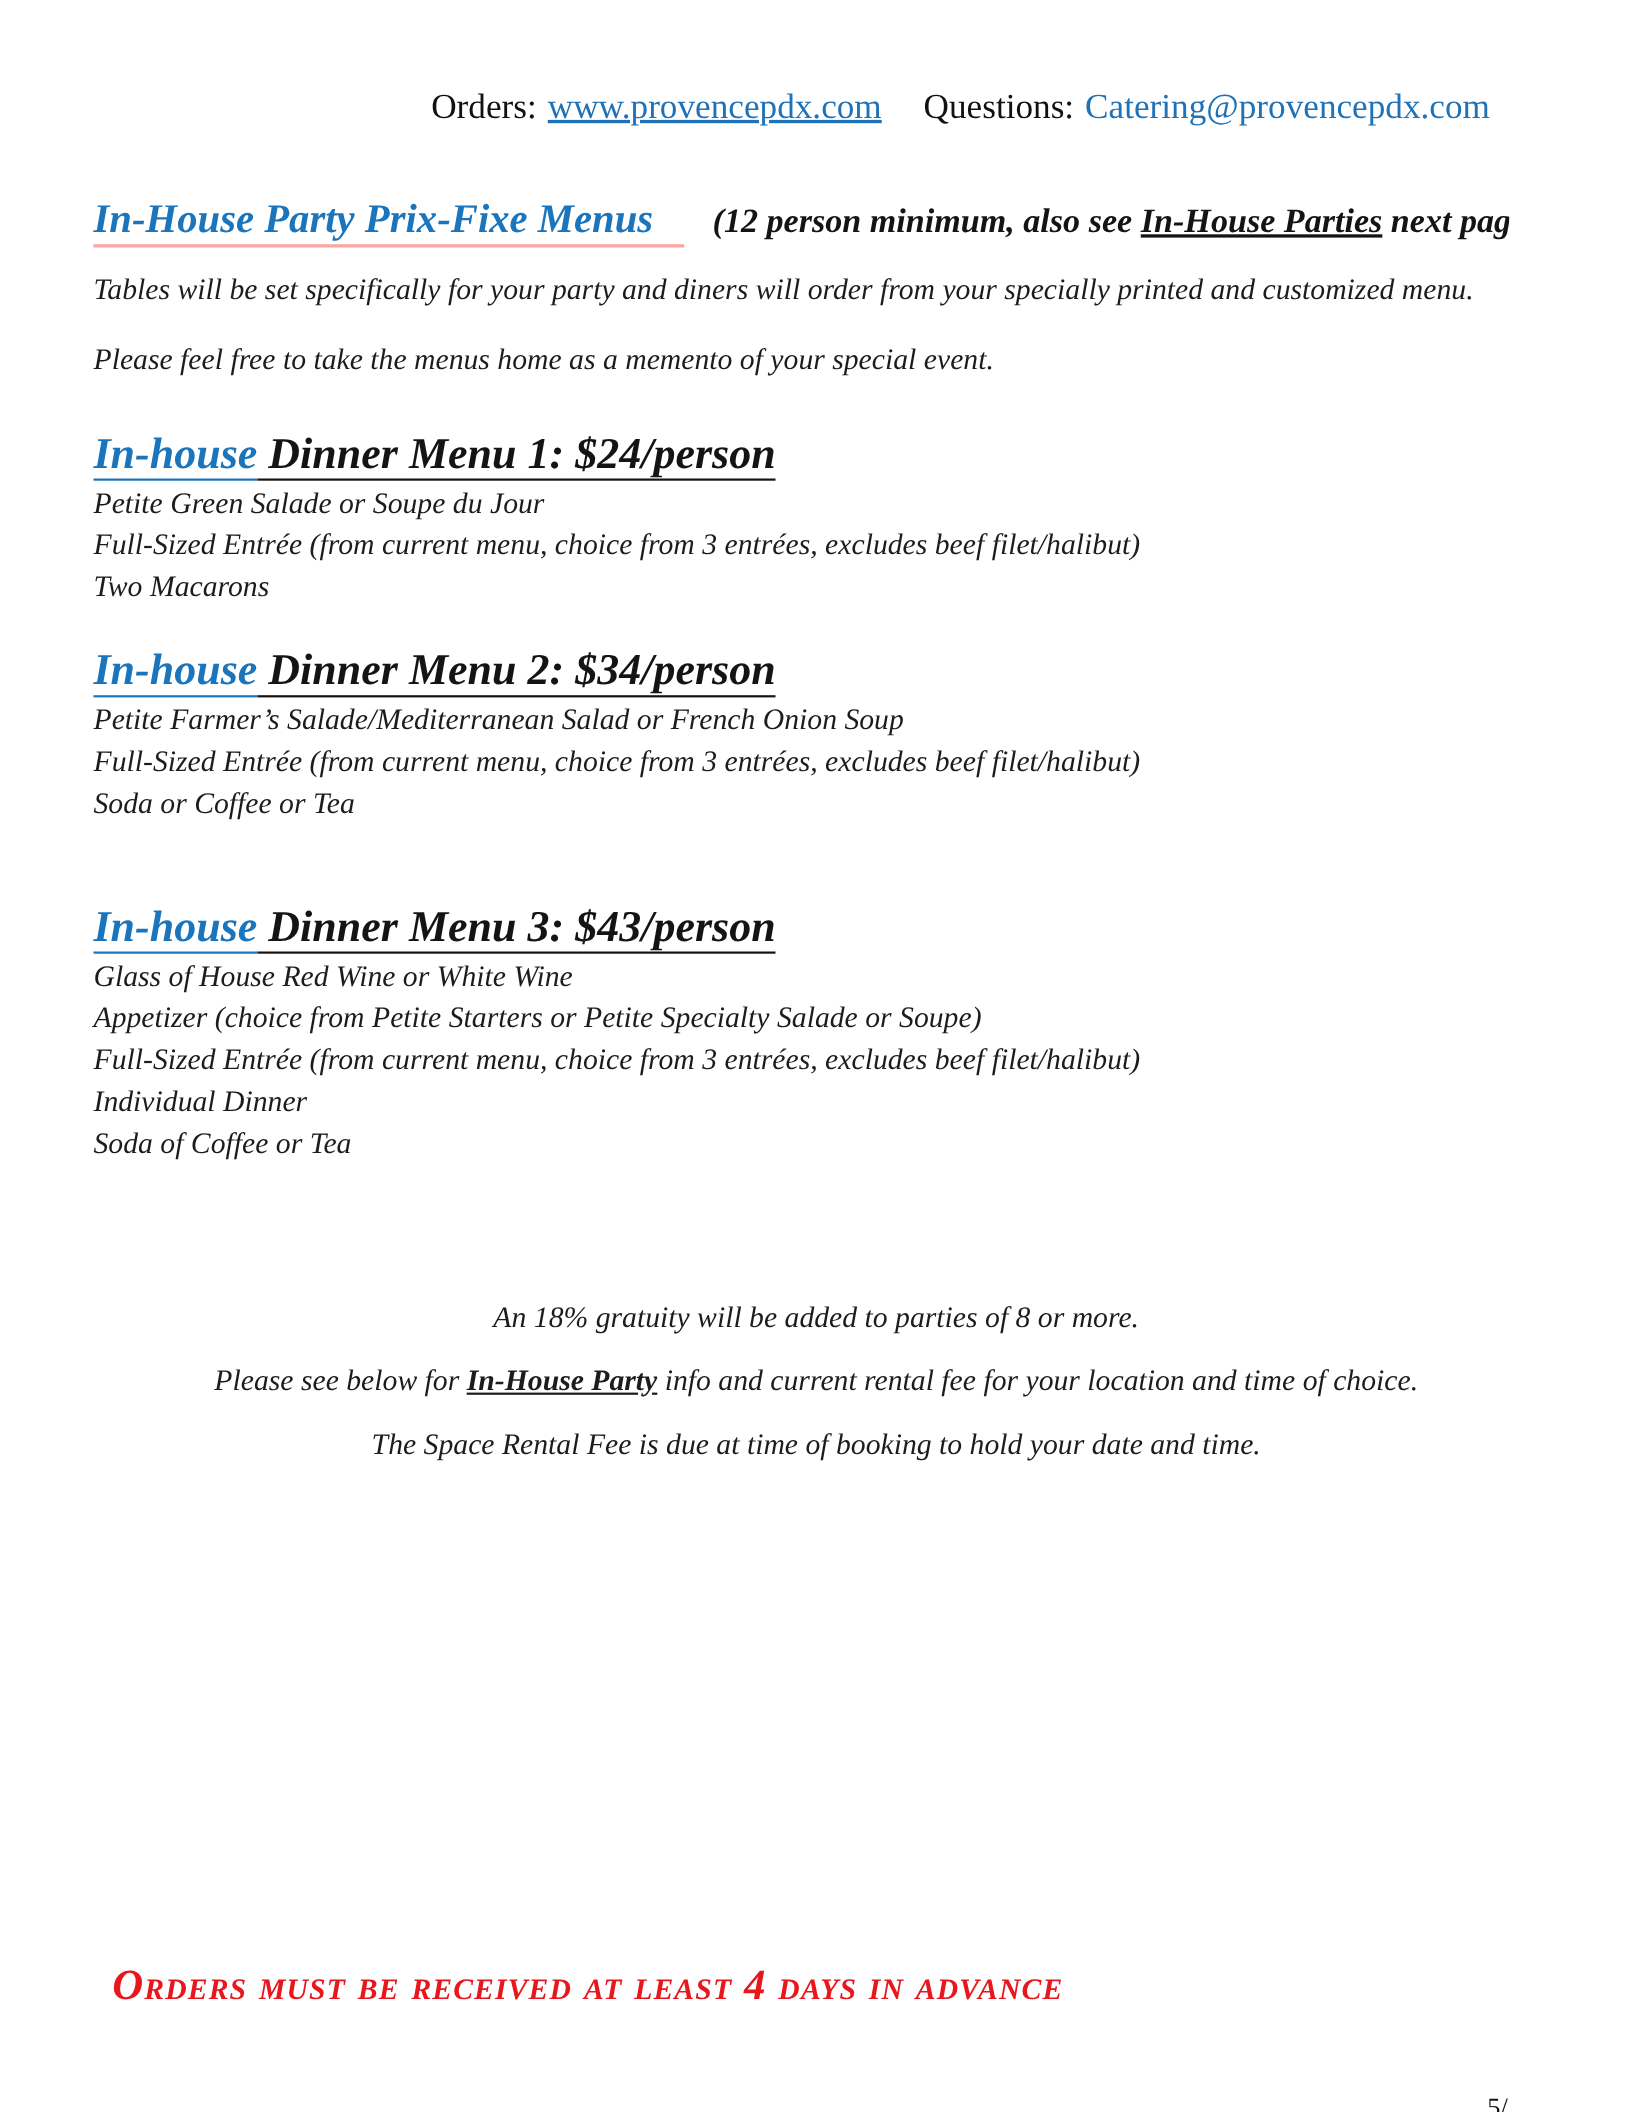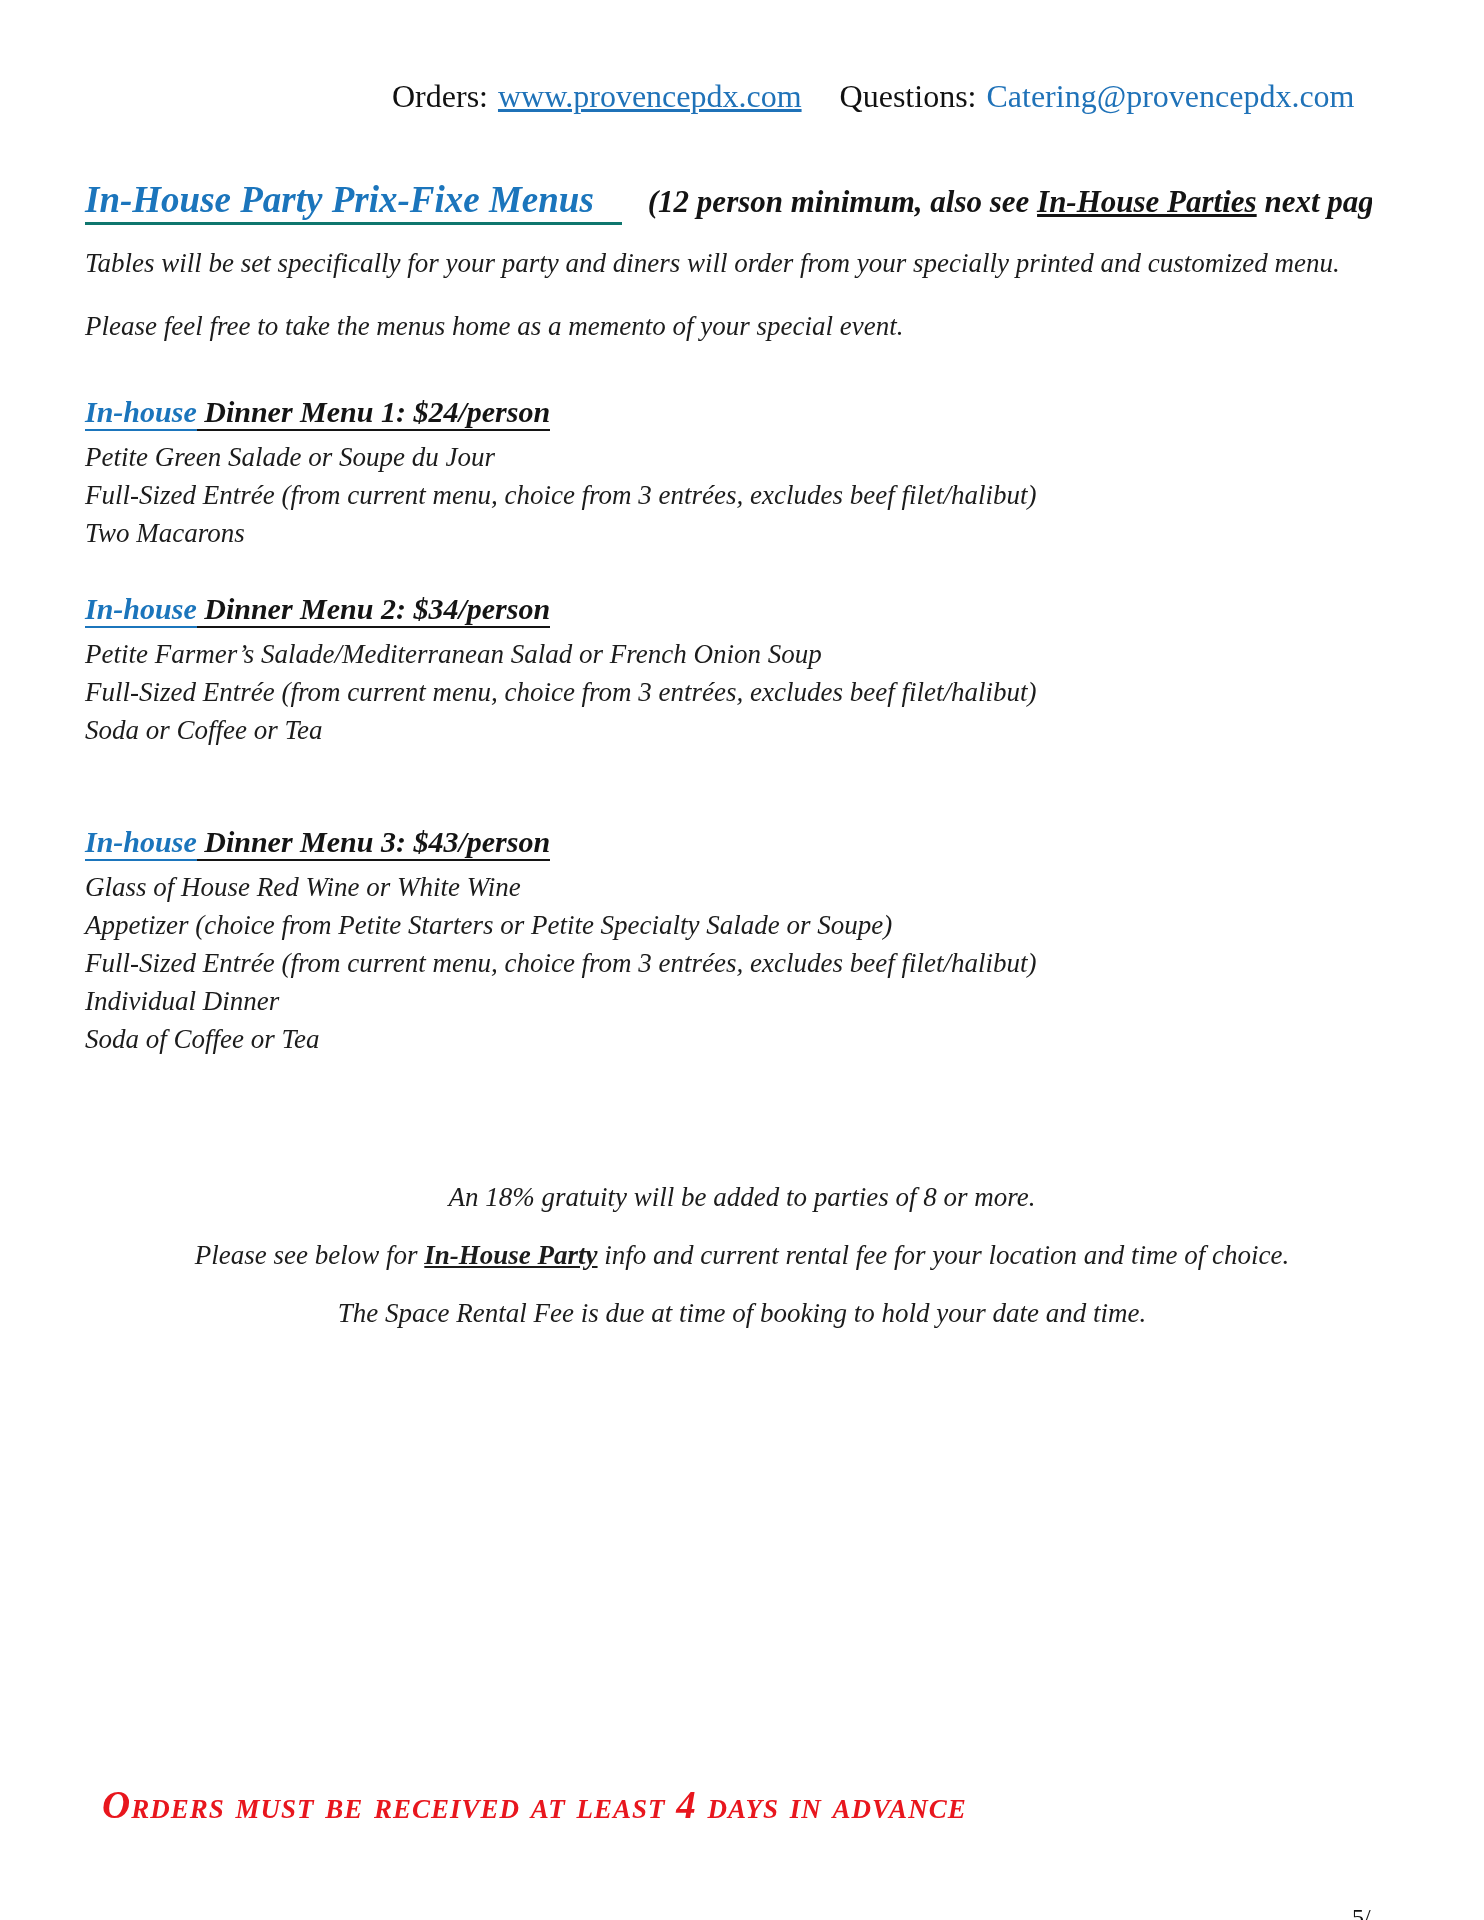--- a/index.html
+++ b/index.html
@@ -28,35 +28,35 @@
   }
   .link-plain { color:#1f72b8; margin-left:10px; cursor:pointer; }
 
   
   .script { font-family:"Liberation Serif", serif; font-style:italic; }
 
   
   .title-row { top:178px; left:85px; white-space:nowrap; }
   .title-main {
     font-size:37px; font-weight:700; color:#1b75bc;
-    border-bottom:3px solid #0f766e;
+    border-bottom:3px solid #fca5a5;
     padding-right:28px; padding-bottom:2px;
   }
   .title-note {
     font-size:31px; font-weight:700; color:#141414; margin-left:26px;
   }
   .title-note .und { text-decoration:underline; }
 
   
   .intro-p { left:85px; font-size:27px; color:#1c1c1c; }
 
   
   .menu { left:85px; }
   .menu h3 {
-    font-size:30px; font-weight:700; line-height:40px;
+    font-size:40px; font-weight:700; line-height:40px;
     margin-bottom:6px; white-space:nowrap;
   }
   .menu h3 .hblue {
     color:#1b75bc; border-bottom:2px solid #1b75bc; padding-bottom:1px;
   }
   .menu h3 .hrest {
     color:#141414; border-bottom:2px solid #141414; padding-bottom:1px;
   }
   .menu .item { font-size:27px; line-height:38px; color:#1c1c1c; white-space:nowrap; }
 

